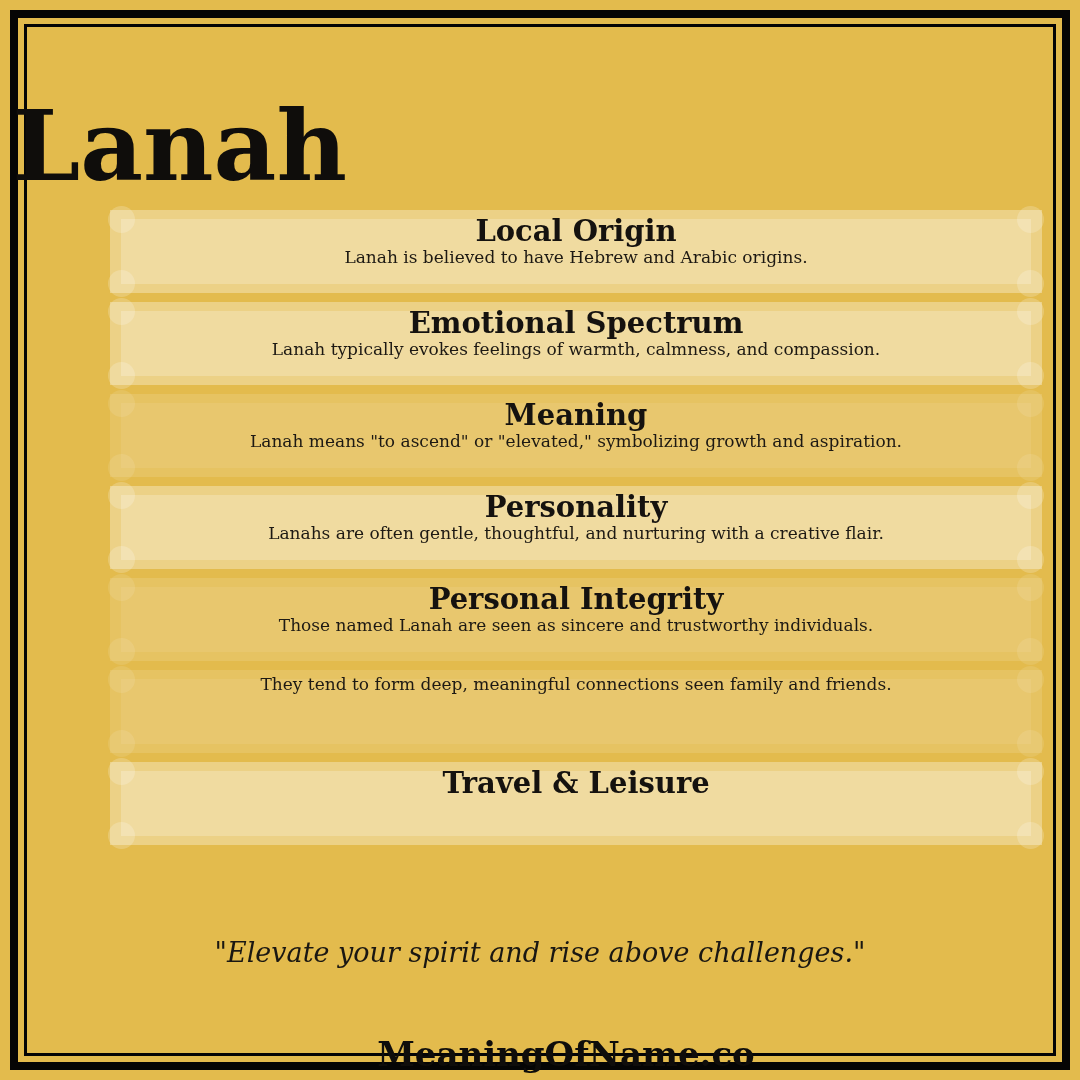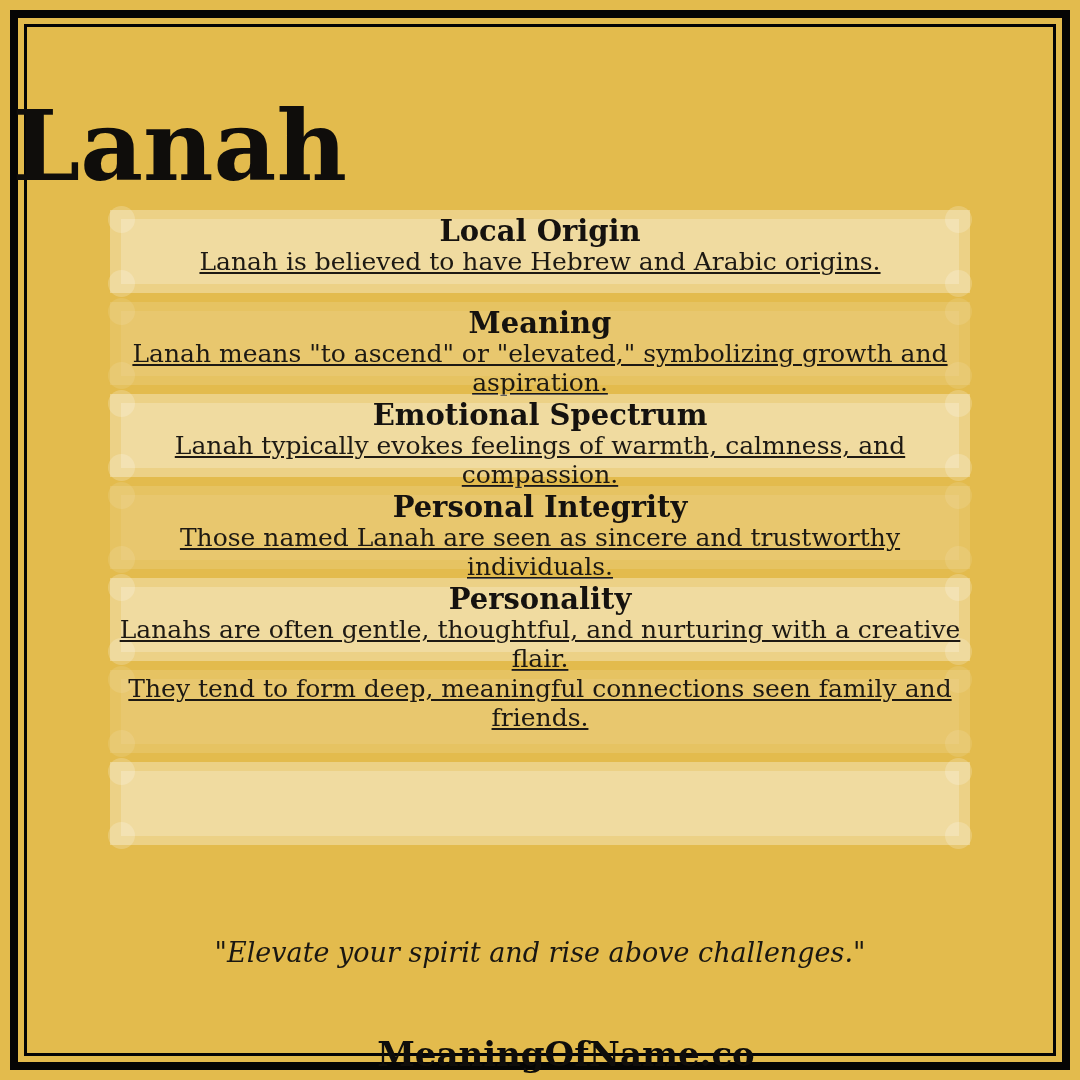--- a/index.html
+++ b/index.html
@@ -24,21 +24,21 @@
     position: absolute;
     top: 28px; left: 12px; width: 100%;
     font-size: 97px;
     font-weight: bold;
     color: #0f0d0b;
     letter-spacing: 0px;
     line-height: 1.1;
   }
   .cards {
     position: absolute;
-    left: 110px; top: 210px; width: 860px;
+    left: 110px; top: 210px; width: 932px;
     display: flex;
     flex-direction: column;
     gap: 9px;
   }
   .card {
     position: relative;
     height: 83px;
   }
   .card .band {
     position: absolute; inset: 0;
@@ -69,24 +69,23 @@
   }
   .card-heading {
     margin: 0;
     font-size: 29px;
     font-weight: bold;
     line-height: 1.15;
     color: #15120f;
   }
   .card-body {
     margin: 0;
-    font-size: 25px;
+    font-size: 17px;
     line-height: 1.15;
     color: #1d1913;
-    text-decoration: underline;
   }
   .footer-quote {
     position: absolute;
     top: 937px; left: 0; width: 100%;
     text-align: center;
     font-style: italic;
     font-size: 27px;
     color: #1a1712;
   }
   .footer-brand {
@@ -115,20 +114,33 @@
     <span class="rivet tl"></span>
     <span class="rivet tr"></span>
     <span class="rivet bl"></span>
     <span class="rivet br"></span>
     <div class="card-text">
       <h2 class="card-heading">Local Origin</h2>
       <p class="card-body">Lanah is believed to have Hebrew and Arabic origins.</p>
     </div>
   </div>
 
+  <div class="card light">
+    <div class="band"></div>
+    <div class="panel"></div>
+    <span class="rivet tl"></span>
+    <span class="rivet tr"></span>
+    <span class="rivet bl"></span>
+    <span class="rivet br"></span>
+    <div class="card-text">
+      <h2 class="card-heading">Emotional Spectrum</h2>
+      <p class="card-body">Lanah typically evokes feelings of warmth, calmness, and compassion.</p>
+    </div>
+  </div>
+
   <div class="card dark">
     <div class="band"></div>
     <div class="panel"></div>
     <span class="rivet tl"></span>
     <span class="rivet tr"></span>
     <span class="rivet bl"></span>
     <span class="rivet br"></span>
     <div class="card-text">
       <h2 class="card-heading">Meaning</h2>
       <p class="card-body">Lanah means "to ascend" or "elevated," symbolizing growth and aspiration.</p>
@@ -136,70 +148,58 @@
   </div>
 
   <div class="card light">
     <div class="band"></div>
     <div class="panel"></div>
     <span class="rivet tl"></span>
     <span class="rivet tr"></span>
     <span class="rivet bl"></span>
     <span class="rivet br"></span>
     <div class="card-text">
-      <h2 class="card-heading">Emotional Spectrum</h2>
-      <p class="card-body">Lanah typically evokes feelings of warmth, calmness, and compassion.</p>
+      <h2 class="card-heading">Personality</h2>
+      <p class="card-body">Lanahs are often gentle, thoughtful, and nurturing with a creative flair.</p>
     </div>
   </div>
 
   <div class="card dark">
     <div class="band"></div>
     <div class="panel"></div>
     <span class="rivet tl"></span>
     <span class="rivet tr"></span>
     <span class="rivet bl"></span>
     <span class="rivet br"></span>
     <div class="card-text">
       <h2 class="card-heading">Personal Integrity</h2>
       <p class="card-body">Those named Lanah are seen as sincere and trustworthy individuals.</p>
     </div>
   </div>
 
-  <div class="card light">
-    <div class="band"></div>
-    <div class="panel"></div>
-    <span class="rivet tl"></span>
-    <span class="rivet tr"></span>
-    <span class="rivet bl"></span>
-    <span class="rivet br"></span>
-    <div class="card-text">
-      <h2 class="card-heading">Personality</h2>
-      <p class="card-body">Lanahs are often gentle, thoughtful, and nurturing with a creative flair.</p>
-    </div>
-  </div>
-
   <div class="card dark">
     <div class="band"></div>
     <div class="panel"></div>
     <span class="rivet tl"></span>
     <span class="rivet tr"></span>
     <span class="rivet bl"></span>
     <span class="rivet br"></span>
     <div class="card-text">
       <p class="card-body">They tend to form deep, meaningful connections seen family and friends.</p>
     </div>
   </div>
 
   <div class="card light">
     <div class="band"></div>
     <div class="panel"></div>
     <span class="rivet tl"></span>
     <span class="rivet tr"></span>
     <span class="rivet bl"></span>
     <span class="rivet br"></span>
     <div class="card-text">
+      <h2 class="card-heading">Travel &amp; Leisure</h2>
     </div>
   </div>
 
 </div>
 
 <div class="footer-quote">"Elevate your spirit and rise above challenges."</div>
 <div class="footer-brand">MeaningOfName.co</div>
 
 </body></html>

